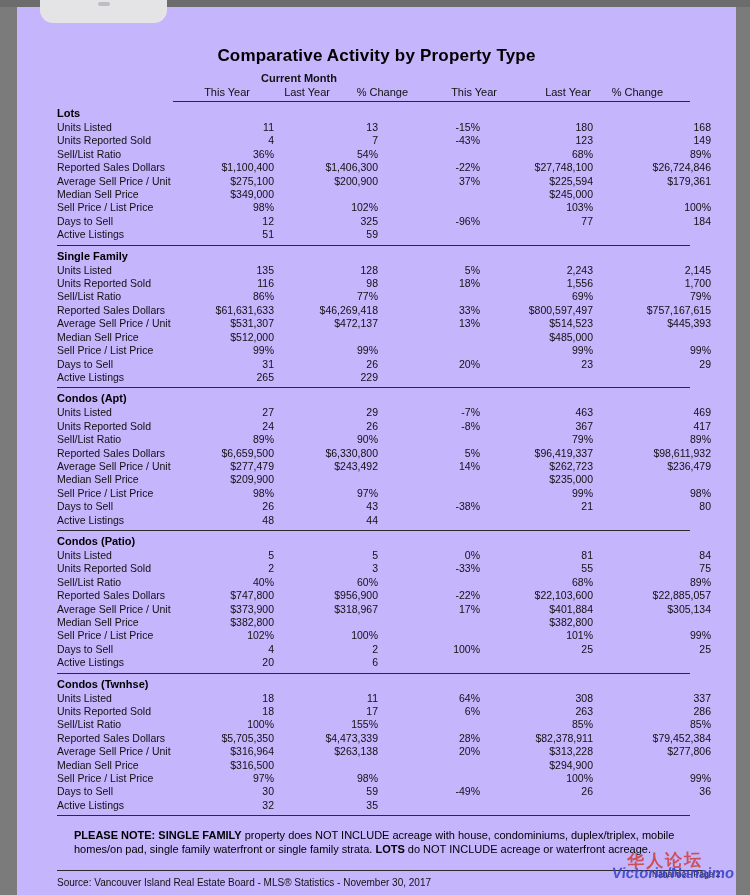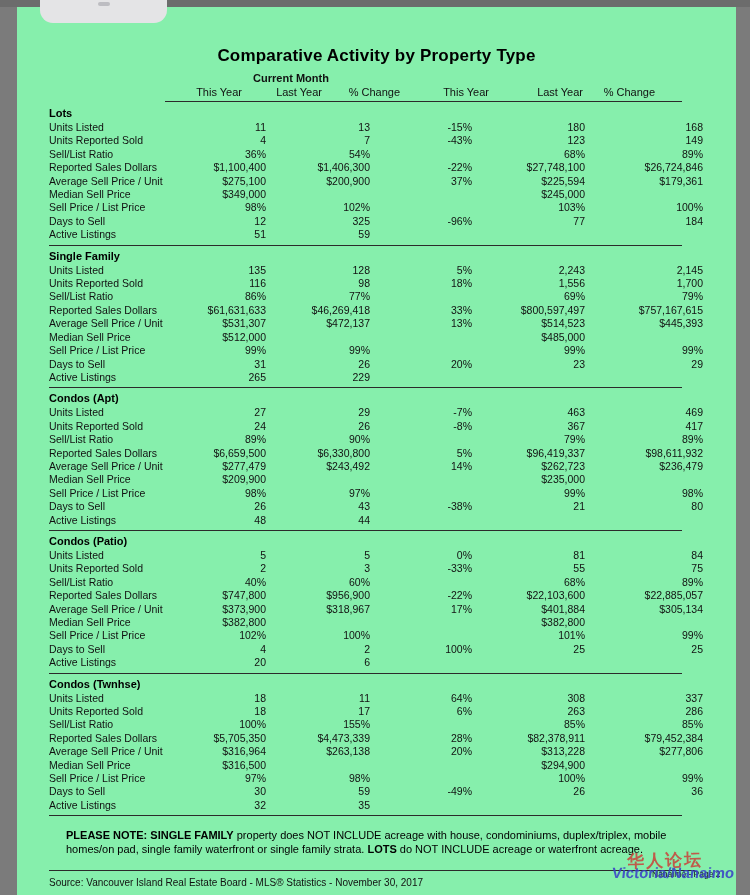--- a/index.html
+++ b/index.html
@@ -27,33 +27,33 @@
   }
   .tab-notch {
     position: absolute; top: 2px; left: 58px;
     width: 12px; height: 4px;
     border-radius: 2px;
     background: #bdbdc2;
   }
   .page {
     position: absolute; left: 17px; top: 7px;
     width: 719px; height: 888px;
-    background: #86efac;
+    background: #c4b5fd;
     padding: 65px 8px 0 28px;
     z-index: 1;
   }
   h1.title {
     position: absolute; top: 39px; left: 0;
     width: 100%; margin: 0;
     text-align: center;
     font-size: 17px; font-weight: bold;
     letter-spacing: 0.2px;
     color: #000;
   }
-  .table-area { margin-left: 4px; width: 633px; }
+  .table-area { margin-left: 12px; width: 633px; }
   .grid7 {
     display: grid;
     grid-template-columns: 133px 60px 80px 78px 89px 94px 99px;
   }
   .group-row {
     display: grid;
     grid-template-columns: 133px 218px 282px;
     font-size: 11px; font-weight: bold; line-height: 13px;
   }
   .group-row .gh { text-align: center; }

